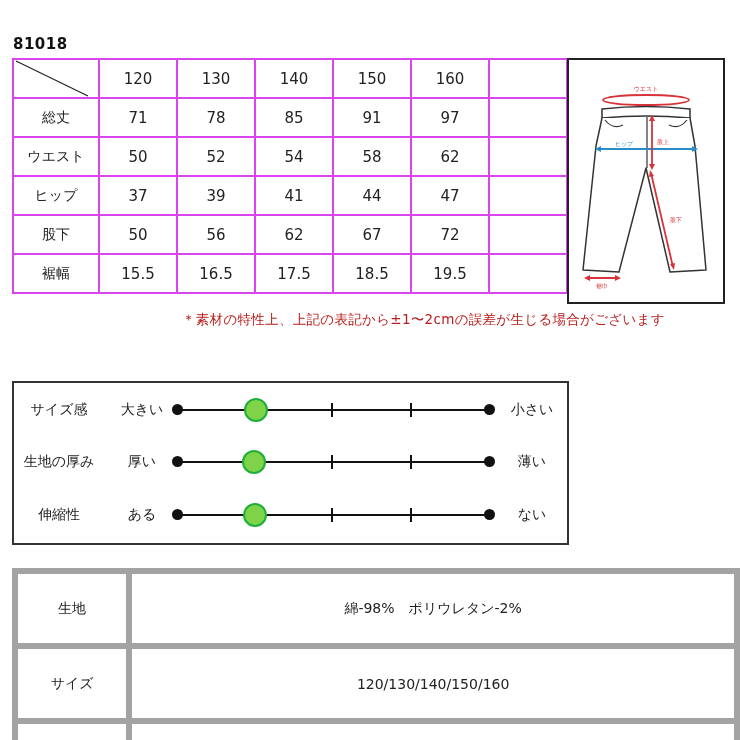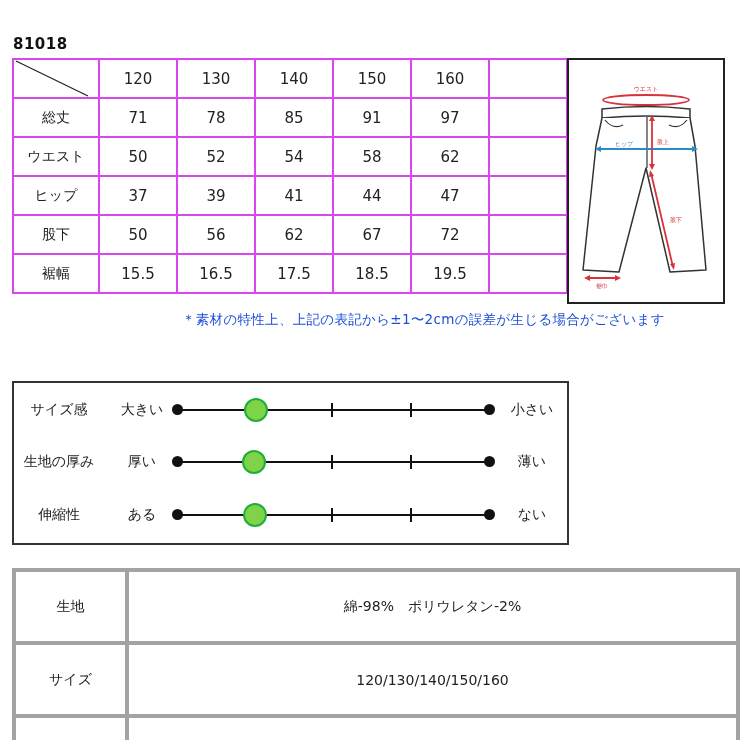--- a/index.html
+++ b/index.html
@@ -12,36 +12,36 @@
   .size-table { position:absolute; left:12px; top:58px; border-collapse:collapse; }
   .size-table td { border:2px solid #d946ef; text-align:center; font-size:15px; padding:0; height:37px; color:#222; }
   .size-table td.rowhead { width:84px; font-size:14px; }
   .size-table td.val { width:76px; }
   .size-table td.blank { width:76px; }
   .diag { position:relative; }
   .diag svg { position:absolute; left:0; top:0; }
 
   .figure-box { left:567px; top:58px; width:154px; height:242px; border:2px solid #222; background:#fff; }
 
-  .notes { left:182px; top:305px; font-size:13.5px; line-height:28px; color:#1d4ed8; letter-spacing:0.3px; }
+  .notes { left:182px; top:305px; font-size:13.5px; line-height:28px; color:#b91c1c; letter-spacing:0.3px; }
 
   
   .scale-box { left:12px; top:381px; width:553px; height:160px; border:2px solid #333; }
   .scale-row { position:absolute; left:0; width:553px; height:30px; }
   .scale-label { position:absolute; left:0; width:90px; text-align:center; font-size:14px; top:6px; }
   .scale-left { position:absolute; left:98px; width:60px; text-align:center; font-size:14px; top:6px; }
   .scale-right { position:absolute; left:488px; width:60px; text-align:center; font-size:14px; top:6px; }
   .track { position:absolute; left:163px; top:14px; width:313px; height:2px; background:#111; }
   .endpoint { position:absolute; width:11px; height:11px; border-radius:50%; background:#111; top:-5px; }
   .tick { position:absolute; width:2px; height:14px; background:#111; top:-6px; }
   .marker { position:absolute; width:20px; height:20px; border-radius:50%; top:-11px; border:2px solid #1fae3a; }
 
   
   .info-table { position:absolute; left:12px; top:568px; border-collapse:collapse; }
-  .info-table td { border:4px solid #a3a3a3; height:37px; font-size:14px; text-align:center; padding:16px; }
+  .info-table td { border:6px solid #a3a3a3; height:37px; font-size:14px; text-align:center; padding:16px; }
   .info-table td.k { width:84px; }
   .info-table td.v { width:622px; }
 </style>
 </head>
 <body>
 
 <div class="abs product-code">81018</div>
 
 <table class="size-table">
   <tbody>

